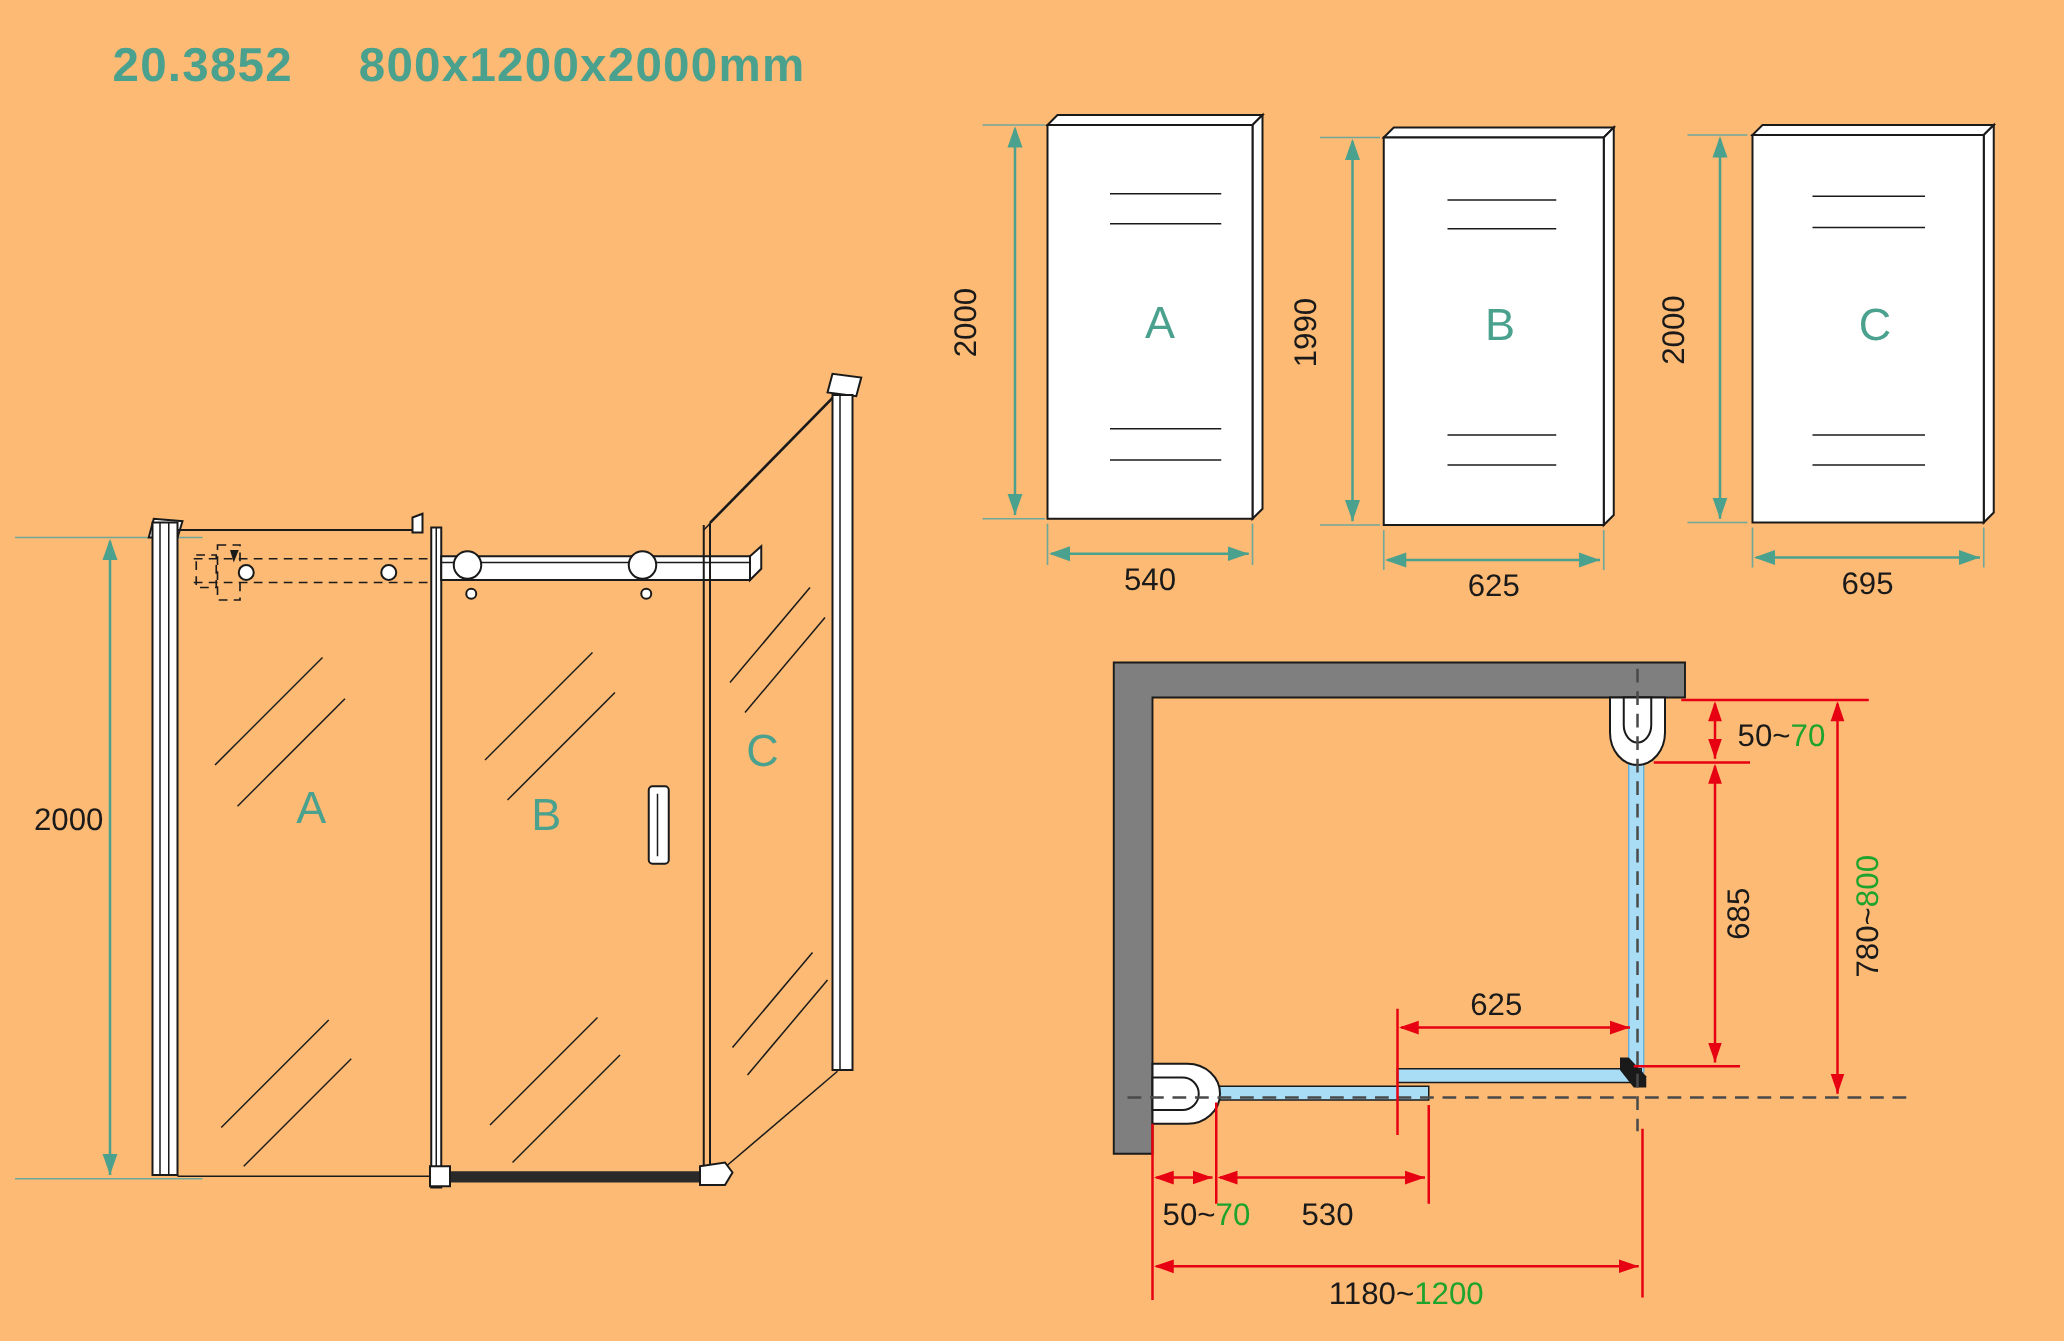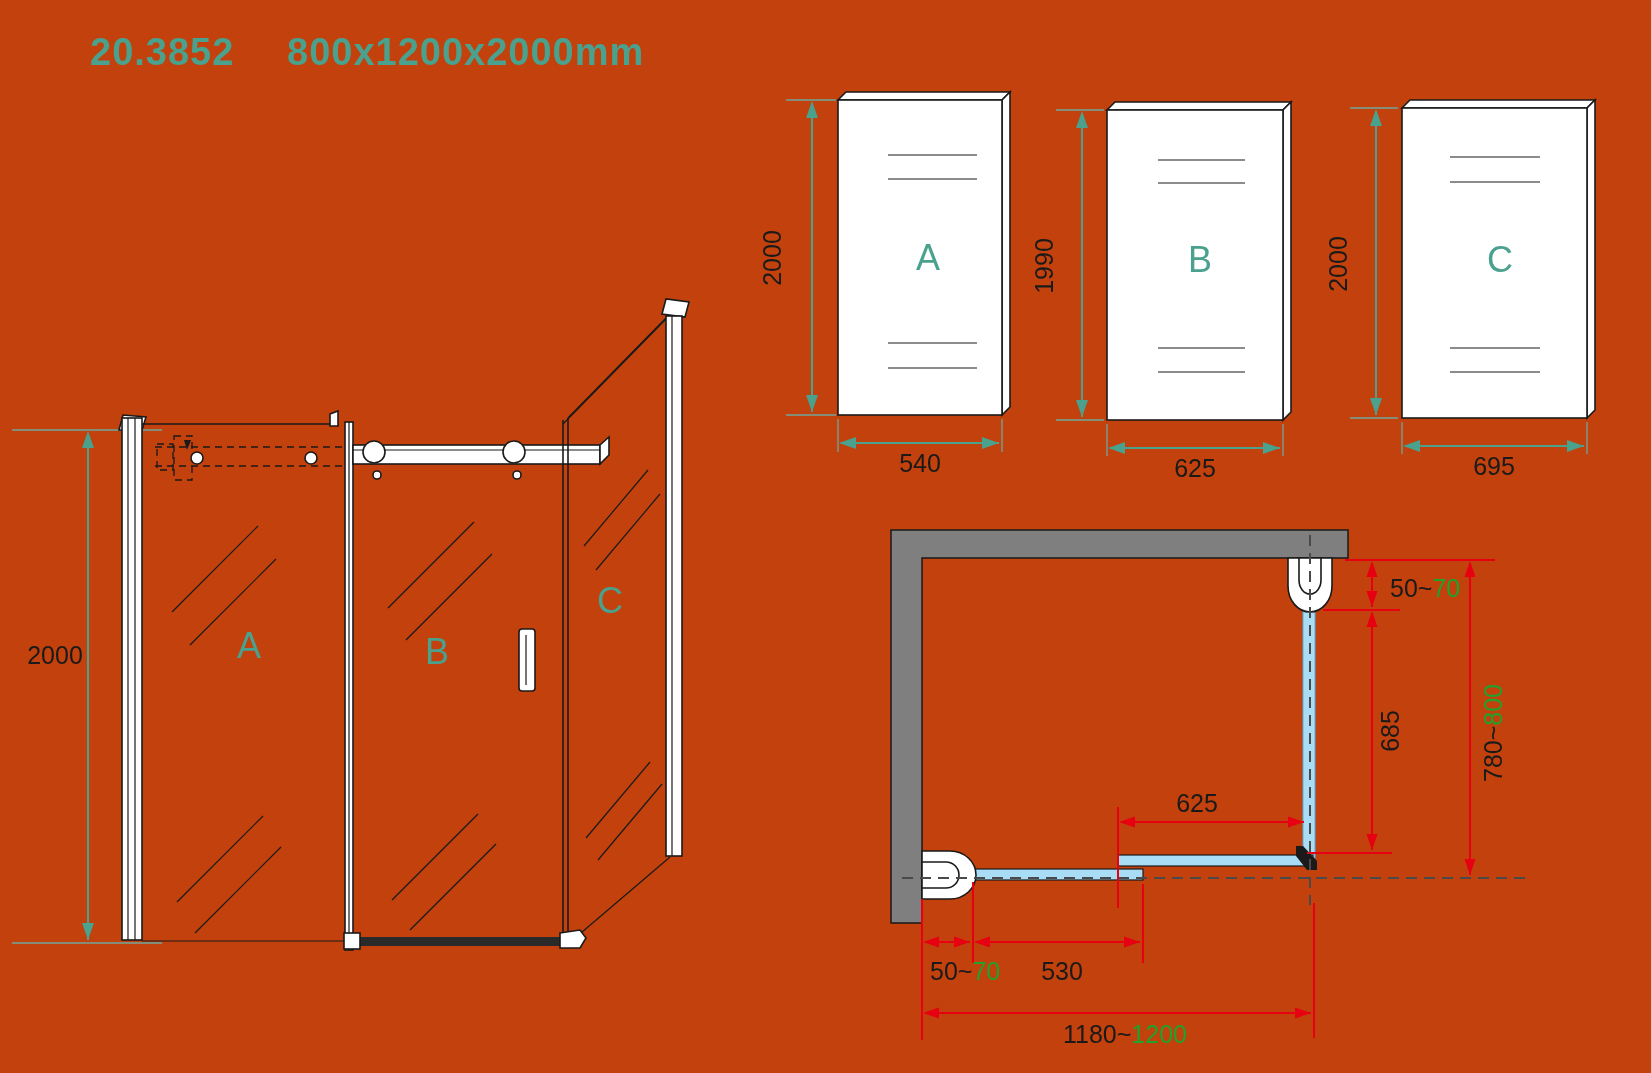--- a/index.html
+++ b/index.html
@@ -1,16 +1,16 @@
 <!DOCTYPE html>
 <html><head>
 <meta charset="utf-8">
 <style>
   html,body{margin:0;padding:0;background:#ffffff;}
-  .stage{position:relative;width:1651px;height:1073px;background:#c2410c;overflow:hidden;
+  .stage{position:relative;width:1651px;height:1073px;background:#fdba74;overflow:hidden;
          font-family:"Liberation Sans",sans-serif;}
   svg{position:absolute;left:0;top:0;}
   text{font-family:"Liberation Sans","DejaVu Sans",sans-serif;fill:#1a1a1a;}
   .title-model{font-size:38px;font-weight:bold;fill:#4AA18D;letter-spacing:1px;}
   .title-size{font-size:38px;font-weight:bold;fill:#4AA18D;letter-spacing:1px;}
   .panel-letter{font-size:36px;fill:#4AA18D;}
   .dim-t{font-size:25px;}
   .grn{fill:#1EA32D;}
   .blk{stroke:#1a1a1a;stroke-width:1.6;fill:none;}
   .blkf{stroke:#1a1a1a;stroke-width:1.6;fill:#ffffff;}

